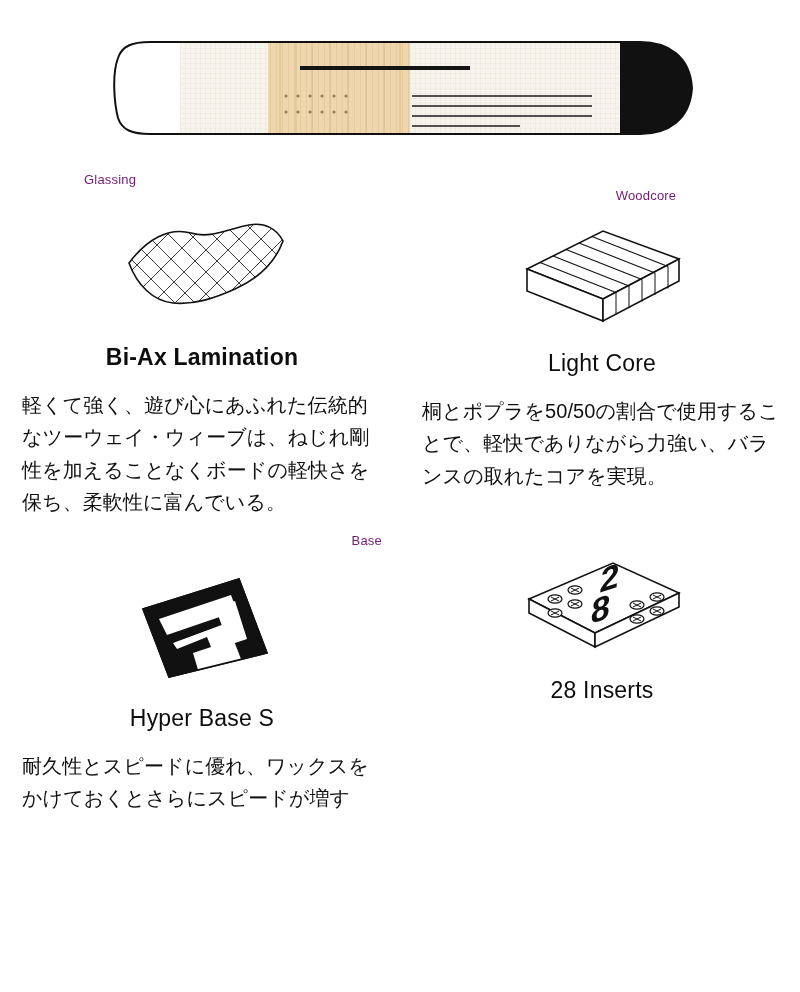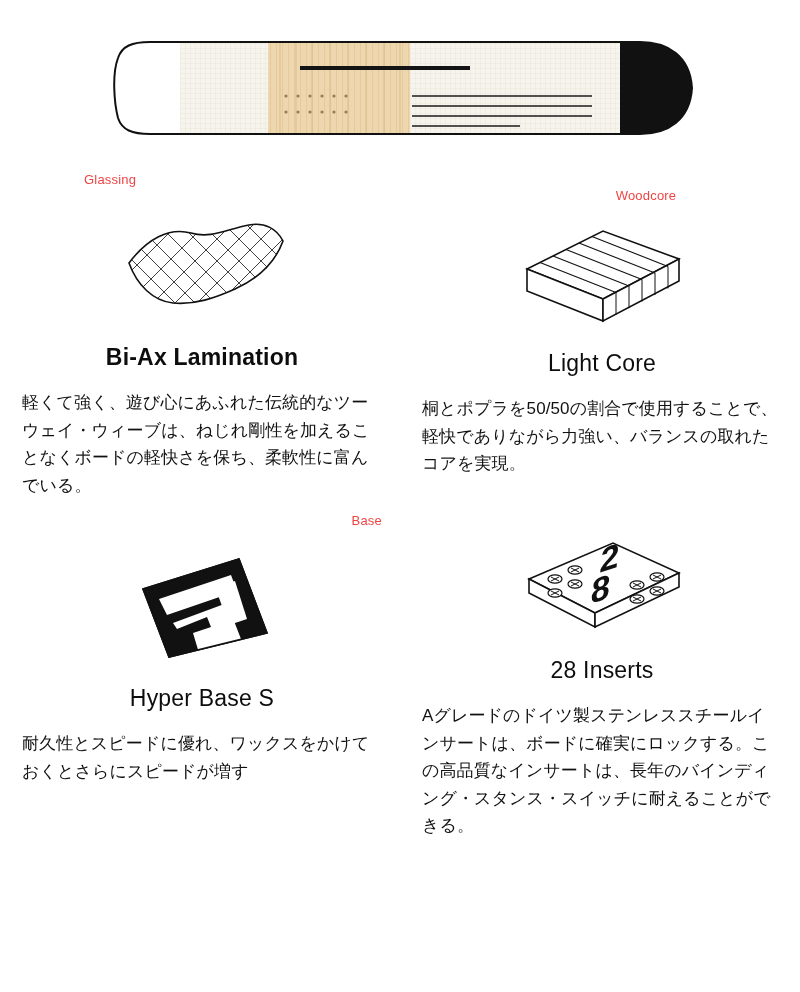--- a/index.html
+++ b/index.html
@@ -41,21 +41,21 @@
     box-sizing: border-box;
   }
   .cell.right {
     padding-left: 22px;
   }
 
   .kicker {
     font-size: 13px;
     font-weight: 400;
     letter-spacing: 0.2px;
-    color: #ef4444;
+    color: #701a75;
     text-align: center;
     margin: 0;
     height: 18px;
   }
   .kicker.k-glassing { text-align: left; padding-left: 62px; }
   .kicker.k-woodcore { text-align: center; padding-left: 88px; }
   .kicker.k-base     { text-align: right; padding-left: 92px; }
   .kicker.k-inserts  { text-align: left; padding-left: 100px; }
 
   .art {
@@ -73,21 +73,21 @@
     font-size: 23px;
     text-align: center;
     margin: 0;
     padding: 4px 0 0 0;
     letter-spacing: 0.2px;
     color: #0d0d0d;
   }
   .feature-title.bold { font-weight: 700; }
 
   .desc {
-    font-size: 17px;
+    font-size: 20px;
     line-height: 1.62;
     margin: 18px 0 0 0;
     color: #111;
     letter-spacing: 0.1px;
     text-align: left;
   }
 
   .row2 .kicker { margin-top: 0; }
 
   
@@ -317,16 +317,15 @@
           <line x1="126" y1="74" x2="134" y2="78"></line>
             <line x1="134" y1="74" x2="126" y2="78"></line>
           <line x1="146" y1="52" x2="154" y2="56"></line>
             <line x1="154" y1="52" x2="146" y2="56"></line>
           <line x1="146" y1="66" x2="154" y2="70"></line>
             <line x1="154" y1="66" x2="146" y2="70"></line>
         </g>
       </svg>
     </div>
     <div class="feature-title">28 Inserts</div>
-    <p class="desc">Aグレードのドイツ製ステンレススチールインサートは、ボードに確実にロックする。この高品質なインサートは、長年のバインディング・スタンス・スイッチに耐えることができる。</p>
   </div>
 
 </div>
 
 </body></html>

